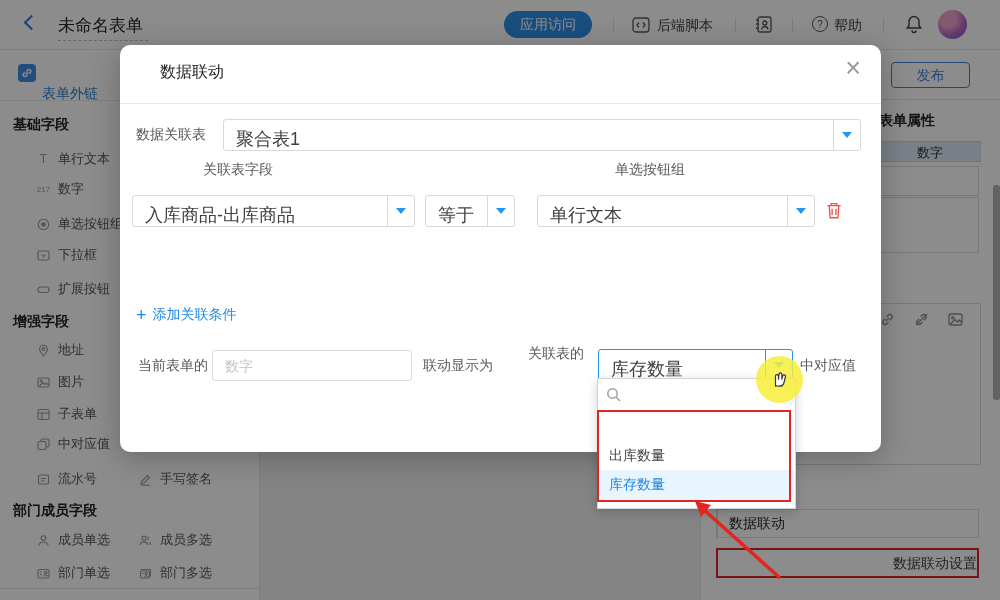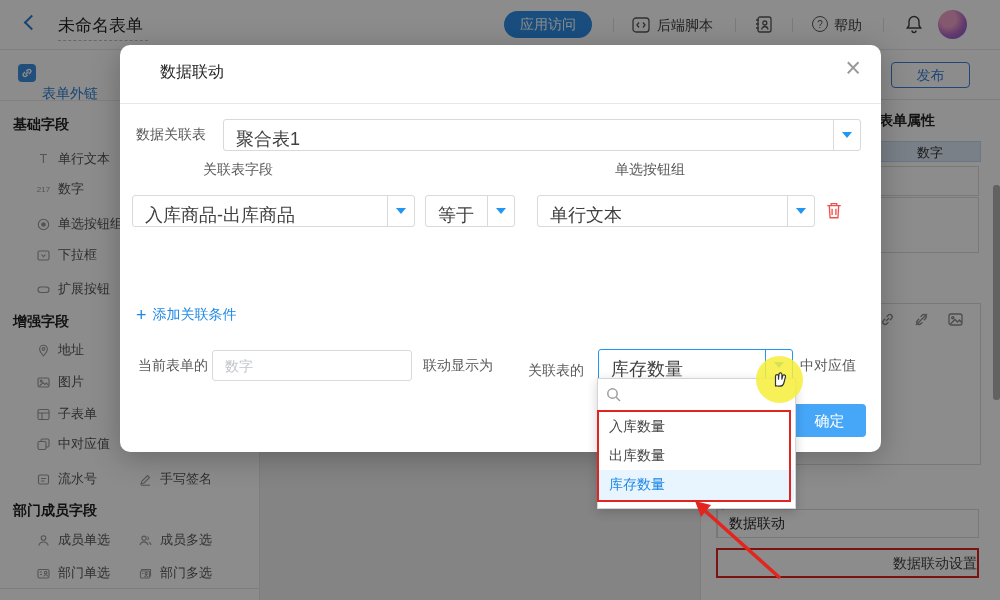--- a/index.html
+++ b/index.html
@@ -362,43 +362,41 @@
   <div class="abs add-link">
     <span class="plus">+</span>
     <span>添加关联条件</span>
   </div>
 
   <div class="abs m-label" style="left:18px;top:312px">当前表单的</div>
   <div class="abs" style="left:92px;top:305px;width:200px;height:31px">
     <input class="plain-input" placeholder="数字" style="">
   </div>
   <div class="abs m-label" style="left:303px;top:312px">联动显示为</div>
-  <div class="abs m-label" style="left:408px;top:317px">关联表的</div>
+  <div class="abs m-label" style="left:408px;top:300px">关联表的</div>
   <div class="abs dd combo-focus" style="left:478px;top:304px;width:195px;height:32px">
     <span class="val">库存数量</span>
     <span class="caret-box">
         <span class="caret"></span>
       </span>
   </div>
   <div class="abs m-label" style="left:680px;top:312px">中对应值</div>
 
-  <div class="abs confirm-btn">确定</div>
 </div>
 
 <div class="abs" id="ddpanel">
   <div class="dd-search">
     <span style="position:absolute;left:8px;top:8px">
       <svg width="16" height="16" viewBox="0 0 16 16" fill="none" stroke="#9e9e9e" stroke-width="1.5">
           <circle cx="6.5" cy="6.5" r="4.7"></circle>
           <path d="M10.2 10.2 14 14"></path>
         </svg>
     </span>
     <input style="">
   </div>
-  <div class="dd-opt" style="top:33px">入库数量</div>
   <div class="dd-opt" style="top:62px">出库数量</div>
   <div class="dd-opt sel" style="top:91px">库存数量</div>
 </div>
 
 <div class="abs" id="redrect"></div>
 
 <svg class="abs" id="arrow" width="120" height="95" viewBox="0 0 120 95">
   <line x1="110" y1="85" x2="33" y2="16" stroke="#e2261f" stroke-width="3.5"></line>
   <polygon points="25,8 41,12 31,24" fill="#e2261f"></polygon>
 </svg>

